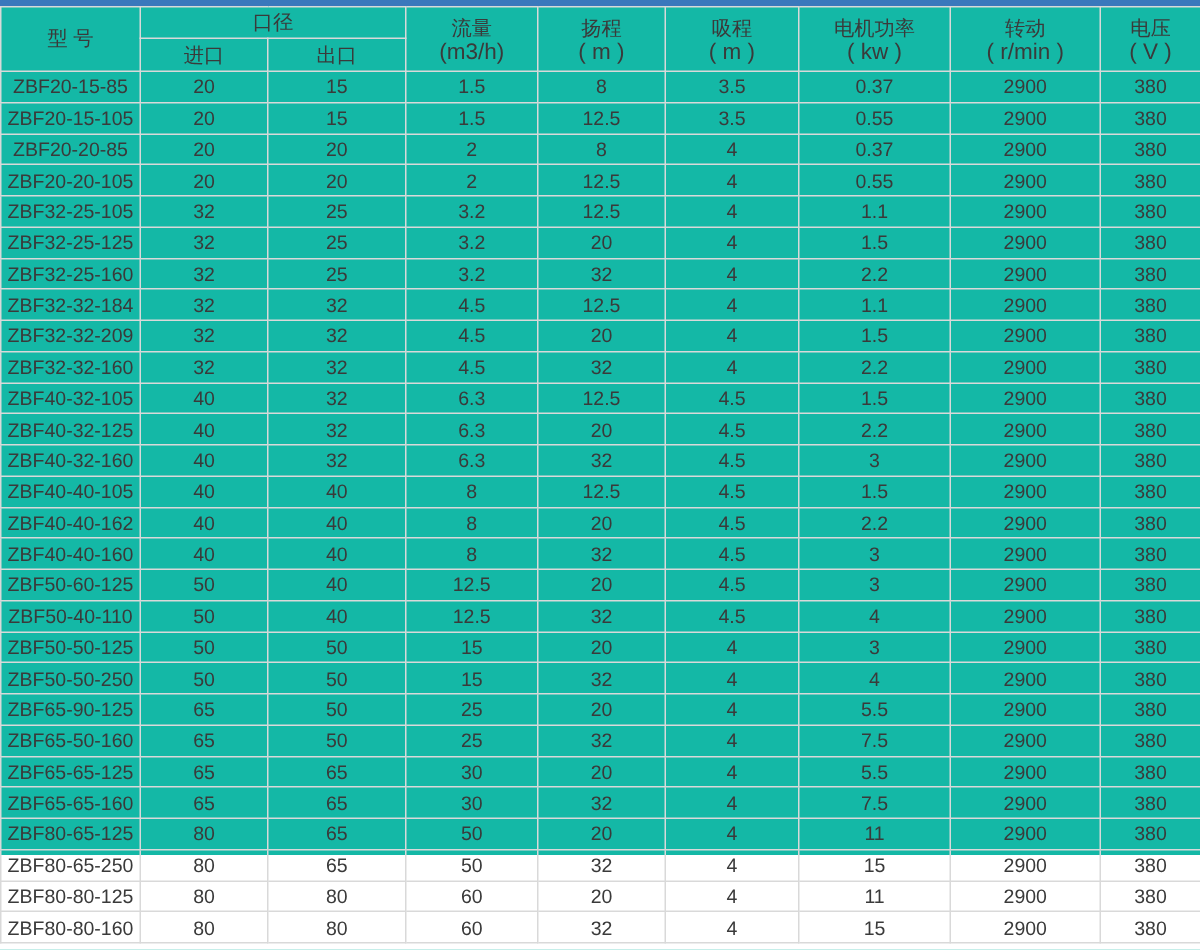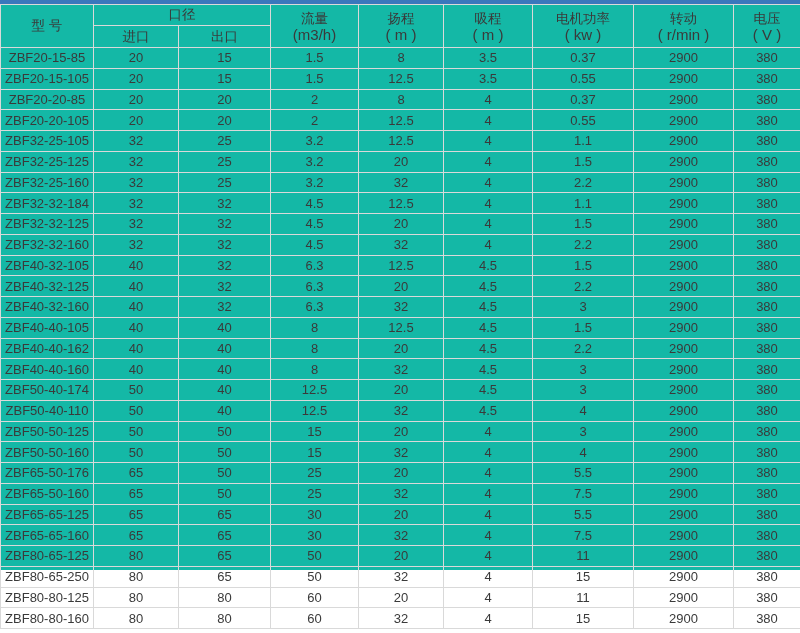--- a/index.html
+++ b/index.html
@@ -200,21 +200,21 @@
     <td>32</td>
     <td>4.5</td>
     <td>12.5</td>
     <td>4</td>
     <td>1.1</td>
     <td>2900</td>
     <td>380</td>
   </tr>
 
   <tr>
-    <td>ZBF32-32-125</td>
+    <td>ZBF32-32-209</td>
     <td>32</td>
     <td>32</td>
     <td>4.5</td>
     <td>20</td>
     <td>4</td>
     <td>1.5</td>
     <td>2900</td>
     <td>380</td>
   </tr>
 
@@ -296,21 +296,21 @@
     <td>40</td>
     <td>8</td>
     <td>32</td>
     <td>4.5</td>
     <td>3</td>
     <td>2900</td>
     <td>380</td>
   </tr>
 
   <tr>
-    <td>ZBF50-40-174</td>
+    <td>ZBF50-60-125</td>
     <td>50</td>
     <td>40</td>
     <td>12.5</td>
     <td>20</td>
     <td>4.5</td>
     <td>3</td>
     <td>2900</td>
     <td>380</td>
   </tr>
 
@@ -332,33 +332,33 @@
     <td>50</td>
     <td>15</td>
     <td>20</td>
     <td>4</td>
     <td>3</td>
     <td>2900</td>
     <td>380</td>
   </tr>
 
   <tr>
-    <td>ZBF50-50-160</td>
-    <td>50</td>
-    <td>50</td>
-    <td>15</td>
-    <td>32</td>
-    <td>4</td>
-    <td>4</td>
-    <td>2900</td>
-    <td>380</td>
-  </tr>
-
-  <tr>
-    <td>ZBF65-50-176</td>
+    <td>ZBF50-50-250</td>
+    <td>50</td>
+    <td>50</td>
+    <td>15</td>
+    <td>32</td>
+    <td>4</td>
+    <td>4</td>
+    <td>2900</td>
+    <td>380</td>
+  </tr>
+
+  <tr>
+    <td>ZBF65-90-125</td>
     <td>65</td>
     <td>50</td>
     <td>25</td>
     <td>20</td>
     <td>4</td>
     <td>5.5</td>
     <td>2900</td>
     <td>380</td>
   </tr>
 

